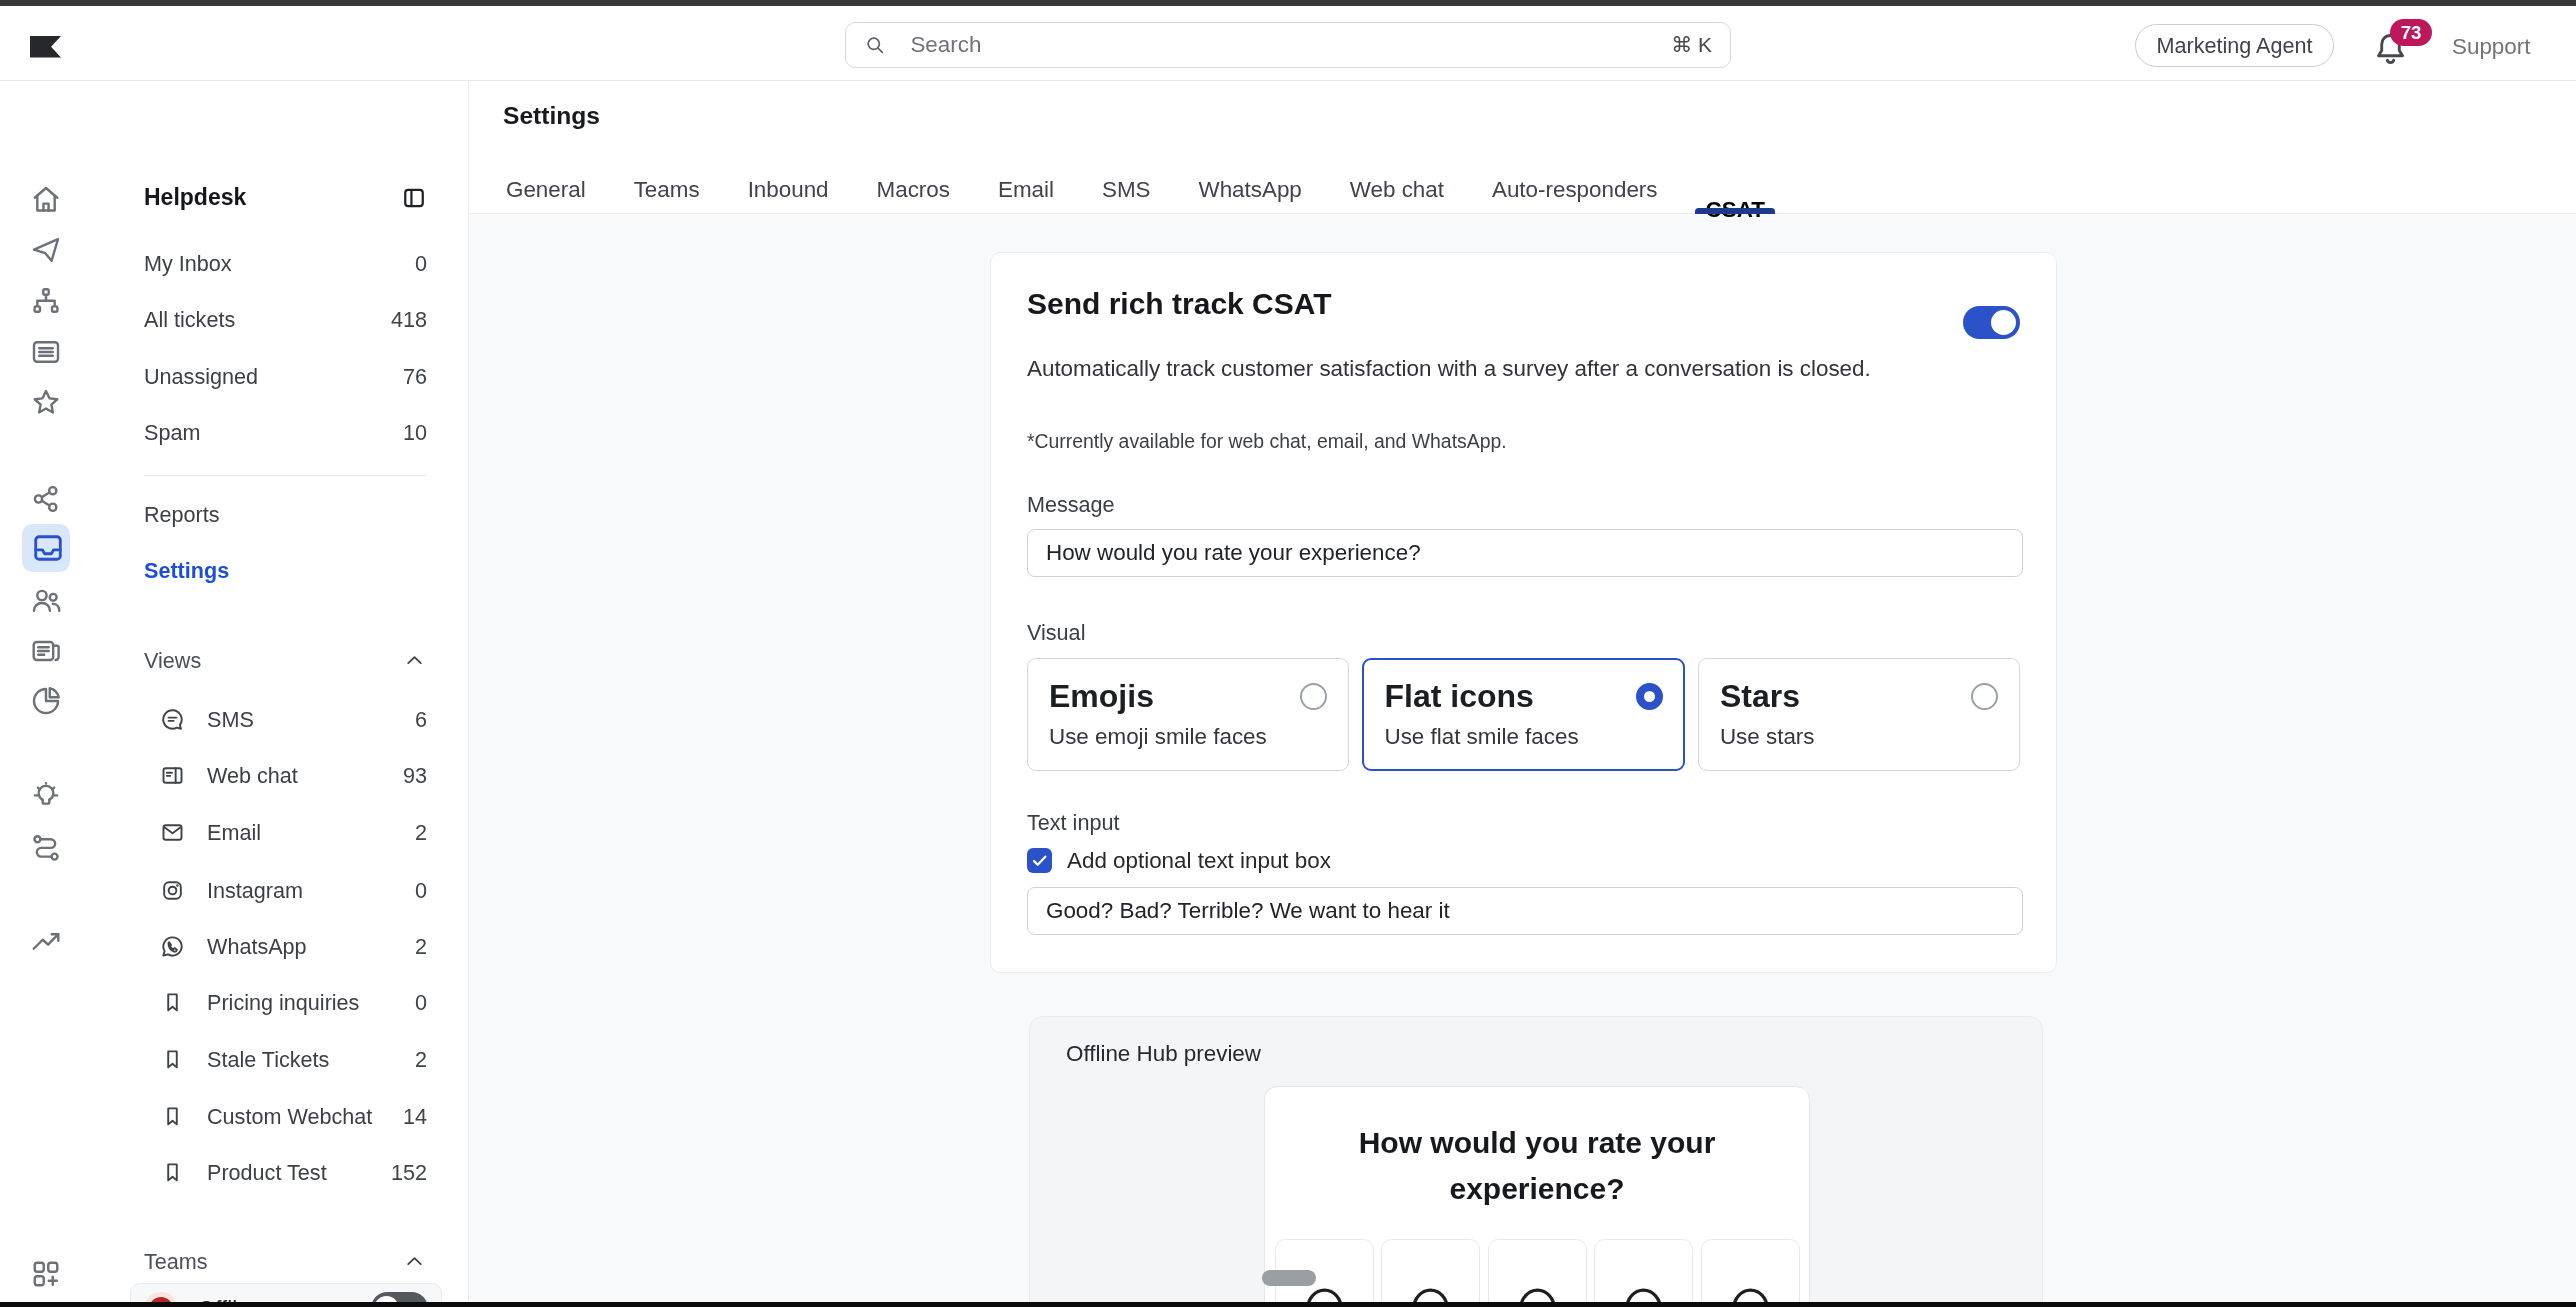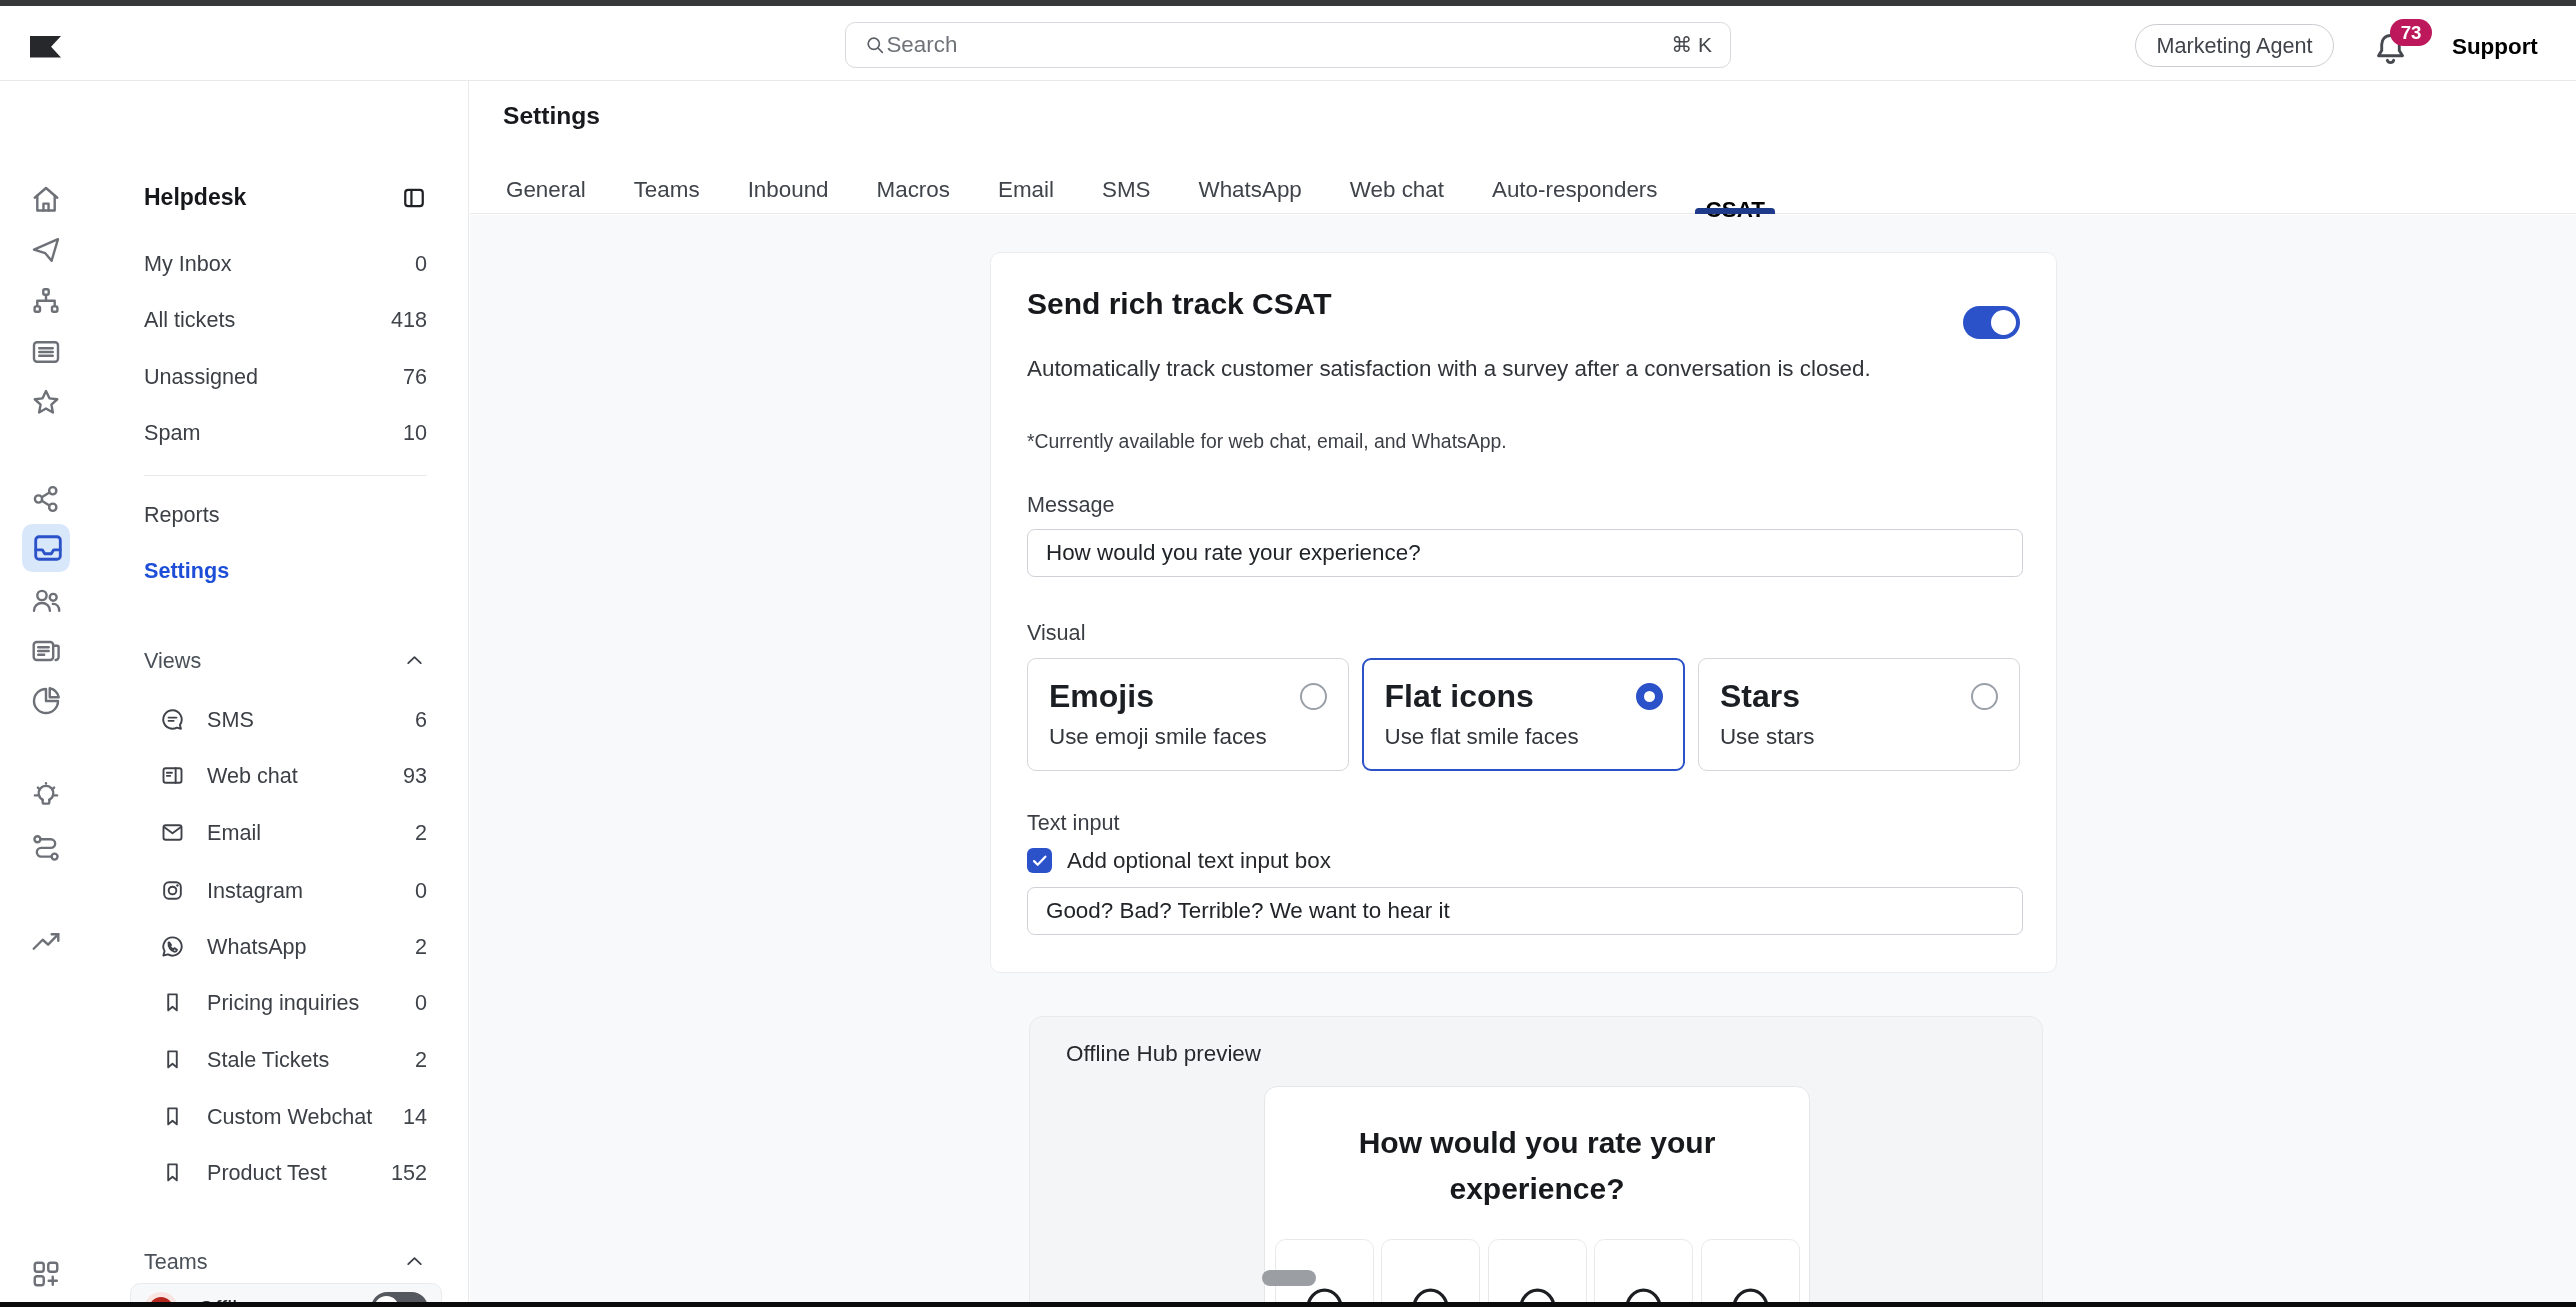--- a/index.html
+++ b/index.html
@@ -7,30 +7,30 @@
     font-family:"Liberation Sans", sans-serif; }
   .abs { position:absolute; }
   
   #top-strip { left:0; top:0; width:2576px; height:6px; background:#37383a; z-index:60; }
   #bottom-strip { left:0; top:1302px; width:2576px; height:5.2px; background:#0b0b0c; z-index:60; }
   
   #topbar { left:0; top:6px; width:2576px; height:75px; background:#fff; border-bottom:0.7px solid #e8e9eb; z-index:50; }
   #logo { left:30px; top:30px; width:31px; height:21.6px; background:#26282b;
     clip-path:polygon(0 0,100% 0,68% 50%,100% 100%,0 100%); }
   #searchbar { left:845px; top:16.4px; width:886px; height:46px; border:1.5px solid #d6d9dd; border-radius:10.4px;
-    display:flex; align-items:center; padding:0 18px; gap:0; background:#fff; }
+    display:flex; align-items:center; padding:0 18px; gap:24px; background:#fff; }
   #searchbar input { border:none; outline:none; flex:1; font-size:22.4px; color:#202328; font-family:inherit; }
   #searchbar input::placeholder { color:#6f7379; }
   .shortcut { font-size:21px; color:#44474c; white-space:nowrap; }
   #profile-pill { left:2135px; top:18px; width:199px; height:43px; border:1.5px solid #c9ccd1; border-radius:21.6px;
     display:flex; align-items:center; justify-content:center; font-size:21.6px; color:#3f434a; background:#fff; }
   #bell-wrap { left:2369px; top:22.4px; width:67px; height:45px; }
   #badge { left:2390px; top:13.4px; min-width:42px; height:27px; background:#be185d; color:#fff; border-radius:13.4px;
     display:flex; align-items:center; justify-content:center; font-size:18.6px; font-weight:bold; padding:0 7.5px; z-index:55; }
-  #support { left:2452px; top:28px; font-size:22.4px; font-weight:700; color:#000000; }
+  #support { left:2452px; top:28px; font-size:22.4px; font-weight:400; color:#737373; }
   
   #rail { left:0; top:81px; width:93px; height:1222px; background:#fff; z-index:10; }
   .rail-ic { position:absolute; left:28px; width:36px; height:36px; color:#6d7177; }
   .rail-ic svg { width:36px; height:36px; }
   #rail-active-bg { left:22.4px; top:443px; width:48px; height:48px; background:#d9e7fb; border-radius:10.4px; }
   #rail-inbox { left:30px; top:449px; width:36px; height:36px; color:#2b52c9; position:absolute; }
   
   #sidebar { left:93px; top:81px; width:376px; height:1222px; background:#fff; border-right:0.7px solid #e8e9eb; z-index:9; }
   #sb-title { position:absolute; left:51px; top:92px; height:49px; display:flex; align-items:center;
     font-size:23px; font-weight:700; color:#15171b; }

